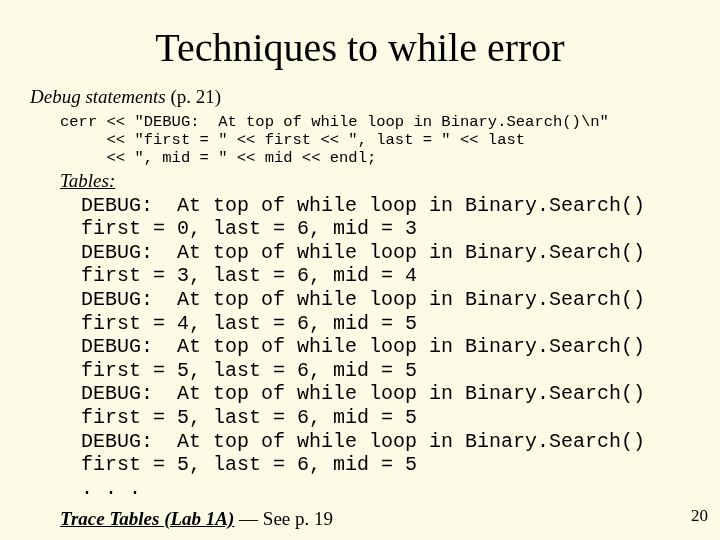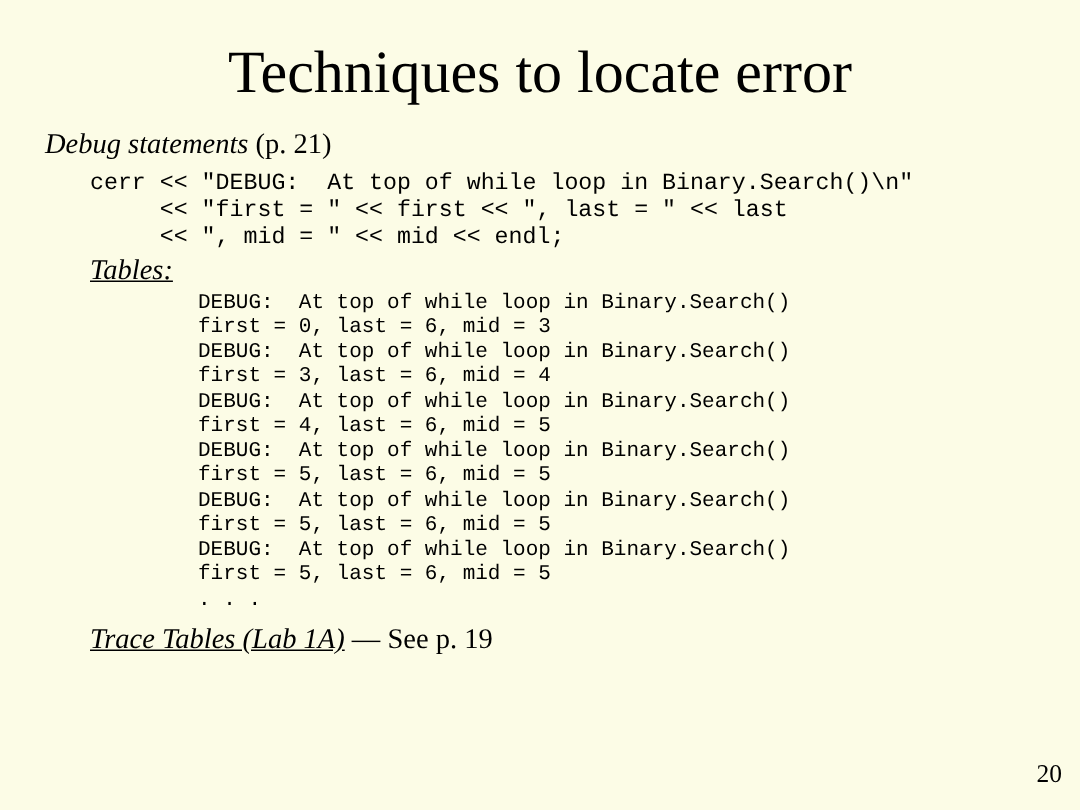--- a/index.html
+++ b/index.html
@@ -38,43 +38,43 @@
     line-height: 1.18;
   }
   .outlabel {
     font-style: italic;
     text-decoration: underline;
     font-size: 19px;
     margin: 2px 0 0 30px;
   }
   .output {
     font-family: "Courier New", Courier, monospace;
-    font-size: 14px;
+    font-size: 20px;
     white-space: pre;
-    margin: 2px 0 0 102px;
+    margin: 2px 0 0 51px;
     line-height: 1.18;
   }
   .footer {
     font-size: 19px;
     margin: 8px 0 0 30px;
   }
-  .footer .bu { font-weight: normal; font-style: italic; text-decoration: underline; }
+  .footer .bu { font-weight: bold; font-style: italic; text-decoration: underline; }
   .pagenum {
     position: absolute;
     right: 12px;
     bottom: 14px;
     font-size: 17px;
   }
 </style>
 </head>
 <body>
 
 <div class="slide">
 
-  <div class="title">Techniques to locate error</div>
+  <div class="title">Techniques to while error</div>
 
 
   <div class="sub">
     <span class="it">Debug statements</span><span> (p. 21)</span>
   </div>
 
   <div class="codeblock">cerr &lt;&lt; "DEBUG:  At top of while loop in Binary.Search()\n"
      &lt;&lt; "first = " &lt;&lt; first &lt;&lt; ", last = " &lt;&lt; last
      &lt;&lt; ", mid = " &lt;&lt; mid &lt;&lt; endl;</div>
 

